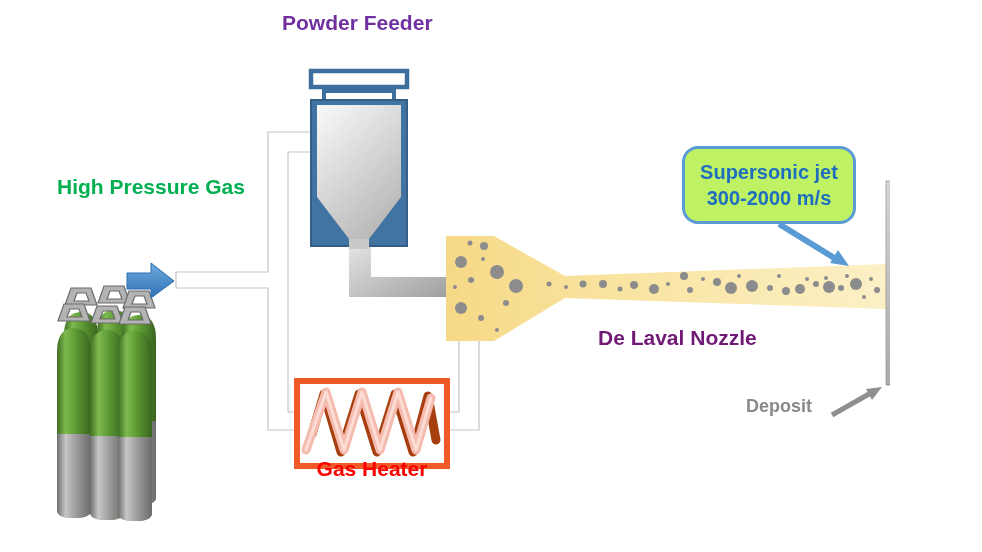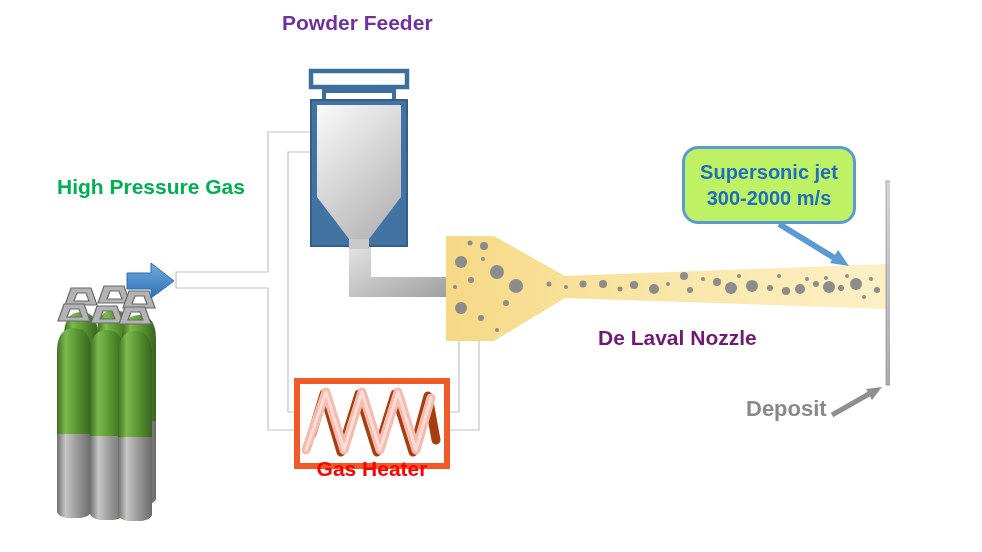--- a/index.html
+++ b/index.html
@@ -6,21 +6,21 @@
   .stage{
     position:relative;width:890px;height:552px;background:#ffffff;
     font-family:"Liberation Sans",sans-serif;overflow:hidden;
   }
   .stage svg{position:absolute;left:0;top:0;}
   .label{position:absolute;font-weight:bold;white-space:nowrap;}
   .lbl-powder-feeder{left:282px;top:11px;font-size:21px;color:#7030A0;}
   .lbl-high-pressure{left:13px;top:175px;font-size:21px;color:#00B050;margin-left:44px;}
   .lbl-de-laval{left:590px;top:326px;font-size:21px;color:#701a75;margin-left:8px;}
   .lbl-gas-heater{left:297px;top:457px;width:150px;text-align:center;font-size:21px;color:#FF0000;}
-  .lbl-deposit{left:746px;top:396px;font-size:22px;color:#898989;}
+  .lbl-deposit{left:746px;top:396px;font-size:18px;color:#898989;}
   .callout{
     position:absolute;left:682px;top:146px;width:168px;height:72px;
     background:#bef264;border:3px solid #5B9BD5;border-radius:16px;
     display:flex;flex-direction:column;align-items:center;justify-content:center;
     z-index:2;
   }
   .callout .line{font-weight:bold;font-size:20px;line-height:26px;color:#1F6EC0;white-space:nowrap;}
 </style>
 </head>
 <body>

